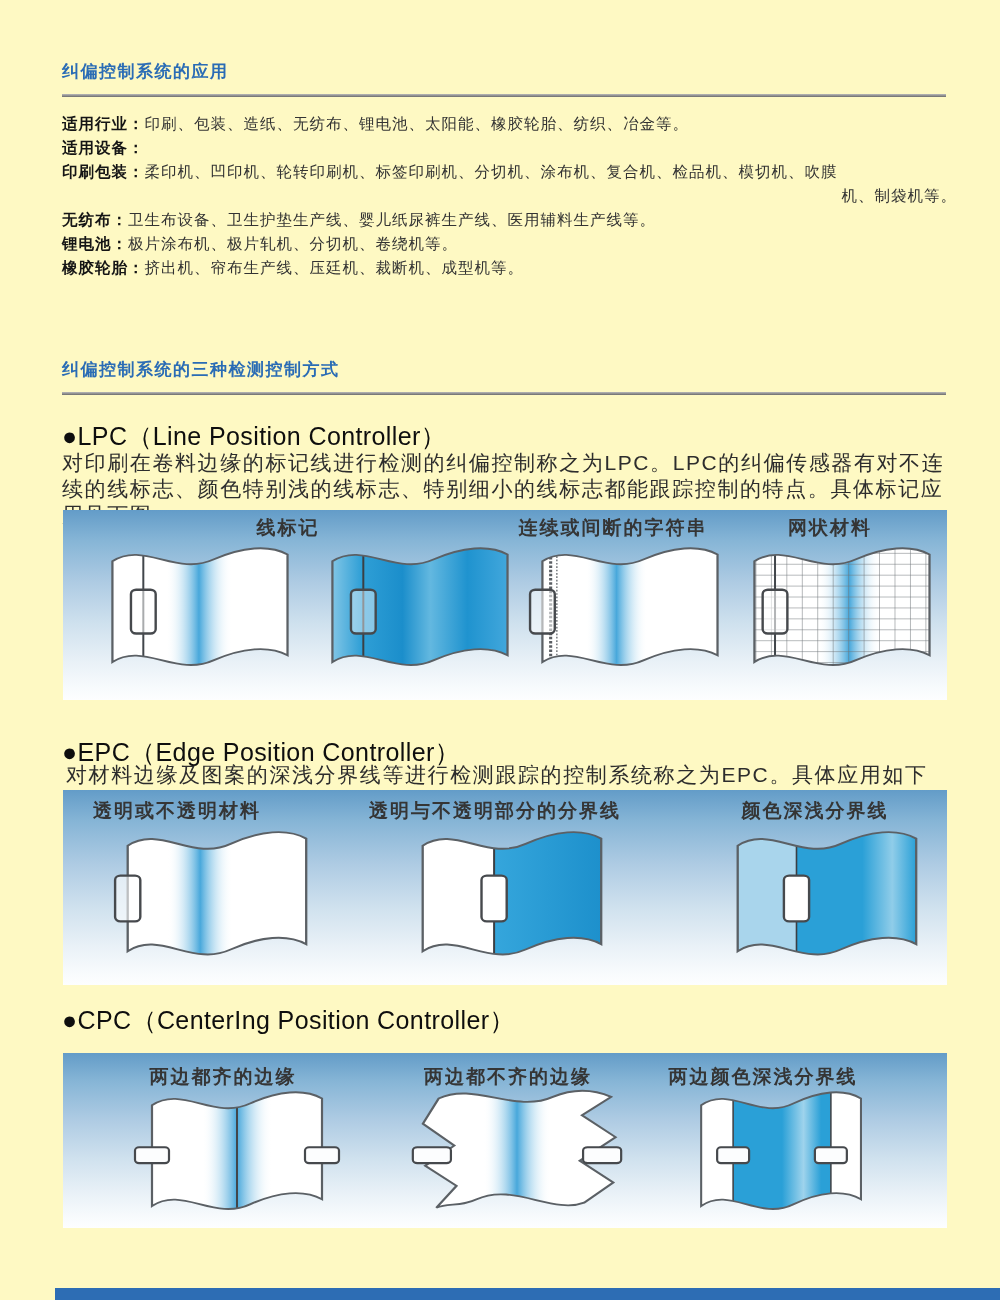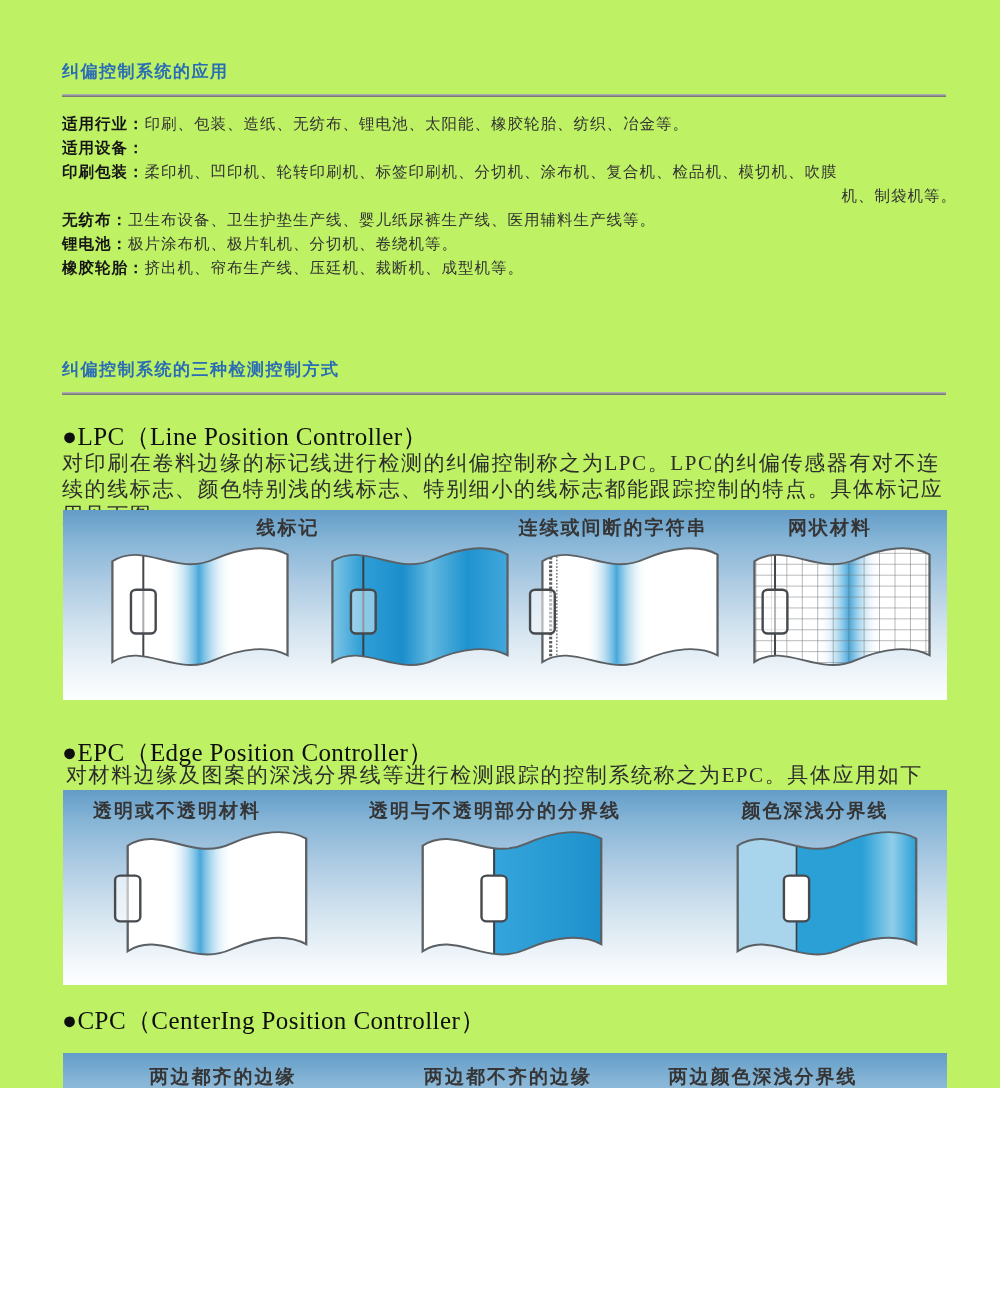--- a/index.html
+++ b/index.html
@@ -1,18 +1,18 @@
 <!DOCTYPE html>
 <html><head>
 <meta charset="utf-8">
 <style>
   html,body{margin:0;padding:0;background:#ffffff;}
   .page{
-    position:relative;width:1000px;height:1088px;background:#bef264;
-    font-family:Liberation Serif, serif;overflow:hidden;
+    position:relative;width:1000px;height:1300px;background:#fef9c3;
+    font-family:Liberation Sans, sans-serif;overflow:hidden;
   }
   .sec-title{
     position:absolute;left:62px;font-size:17px;font-weight:bold;
     color:#2a6cb5;letter-spacing:1.5px;white-space:nowrap;
   }
   .rule{
     position:absolute;left:62px;width:884px;height:3px;
     background:linear-gradient(180deg,#b9b9b9,#6d6d6d);
   }
   .rows{

